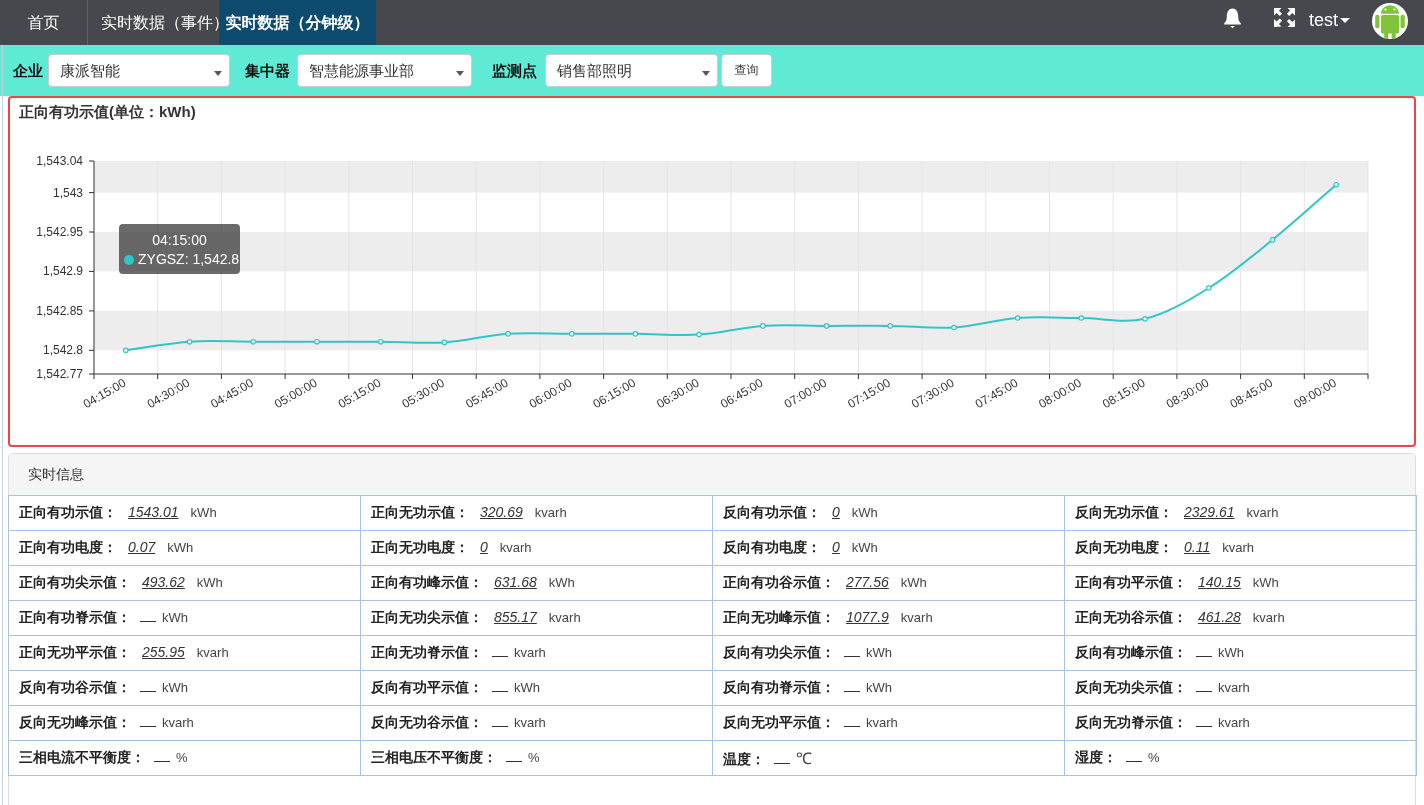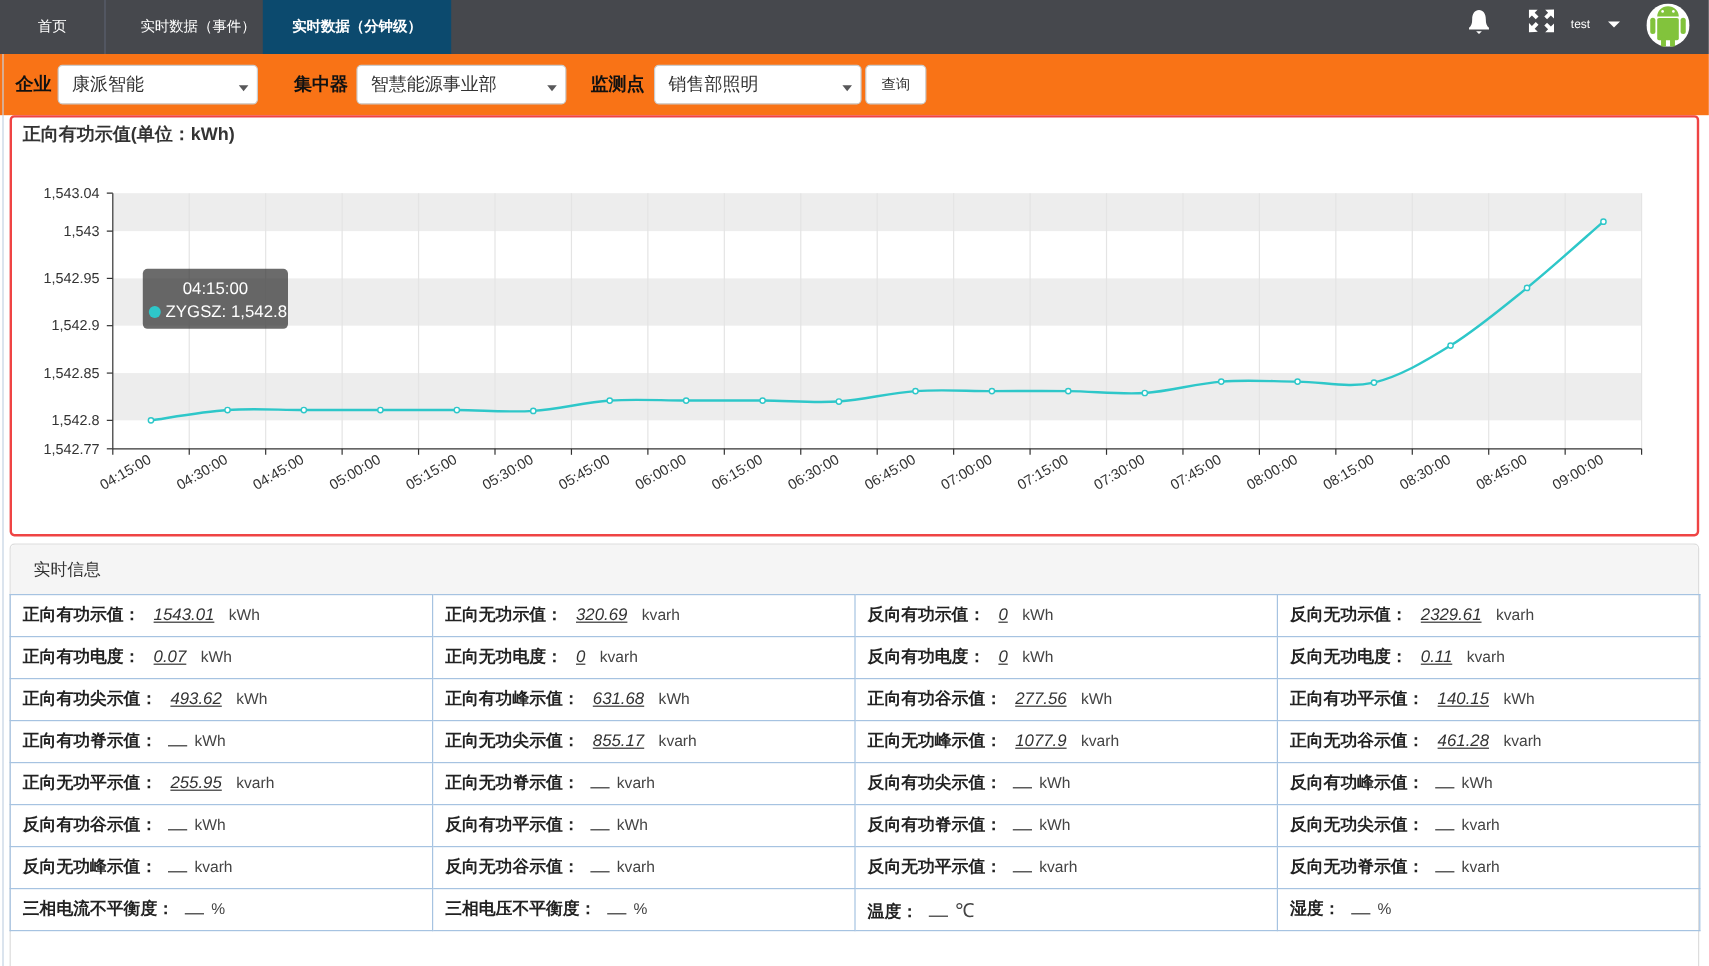--- a/index.html
+++ b/index.html
@@ -1,27 +1,27 @@
 <!DOCTYPE html>
 <html><head>
 <meta charset="utf-8">
 <style>
 * { margin:0; padding:0; box-sizing:border-box; }
 html,body { width:1424px; height:805px; overflow:hidden; background:#fff;
   font-family:"Liberation Sans", sans-serif; }
 #nav { position:absolute; left:0; top:0; width:1424px; height:45px; background:#46484d; }
 .tab { position:absolute; top:0; height:45px; line-height:45px; text-align:center;
-  color:#fff; font-size:12px; }
+  color:#fff; font-size:16px; }
 .sep { position:absolute; top:0; width:1px; height:45px; background:#5b6170; }
 #tab3 { background:#0c4a6e; font-weight:bold; }
-#testlbl { position:absolute; left:1309px; top:0; height:45px; line-height:41px; color:#fff; font-size:10px; }
+#testlbl { position:absolute; left:1309px; top:0; height:45px; line-height:41px; color:#fff; font-size:18px; }
 #caret { position:absolute; left:1340px; top:18px; width:0; height:0;
   border-left:5px solid transparent; border-right:5px solid transparent; border-top:5px solid #fff; }
 #avatar { position:absolute; left:1372px; top:3px; }
-#filter { position:absolute; left:0; top:45px; width:1424px; height:51px; background:#f97316; }
+#filter { position:absolute; left:0; top:45px; width:1424px; height:51px; background:#5eead4; }
 .flabel { position:absolute; top:9px; height:33px; line-height:33px; font-weight:bold; font-size:15px; color:#111; }
 .fsel { position:absolute; top:9px; height:33px; border:1px solid #ccc; border-radius:4px;
   background:#fff; font-size:15px; color:#333; line-height:31px; padding-left:11px; }
 .fsel .arr { position:absolute; right:7px; top:16px; width:0; height:0;
   border-left:4.5px solid transparent; border-right:4.5px solid transparent; border-top:5px solid #58585a; }
 #qbtn { position:absolute; left:721px; top:9px; width:51px; height:33px; border:1px solid #ccc;
   border-radius:4px; background:#fff; text-align:center; line-height:31px; font-size:12px; color:#333; }
 #chartpanel { position:absolute; left:8px; top:96px; width:1408px; height:351px;
   border:2px solid #ef4444; border-radius:4px; background:#fff; }
 #charttitle { position:absolute; left:9px; top:5px; font-size:15px; font-weight:bold; color:#333; }
@@ -74,21 +74,21 @@
       <rect x="12.2" y="28" width="4.1" height="8" rx="1"></rect>
       <rect x="19.7" y="28" width="4.1" height="8" rx="1"></rect>
     </g>
     <circle cx="13.5" cy="6.5" r="1.1" fill="#fff"></circle>
     <circle cx="22.5" cy="6.5" r="1.1" fill="#fff"></circle>
   </svg>
 </div>
 <div style="position:absolute;left:2px;top:45px;width:1px;height:760px;background:#c3d2e3;z-index:5;"></div>
 <div id="filter">
   <div class="flabel" style="left:13px;">企业</div>
-  <div class="fsel" style="left:48px;width:167px;">康派智能<span class="arr"></span></div>
+  <div class="fsel" style="left:48px;width:182px;">康派智能<span class="arr"></span></div>
   <div class="flabel" style="left:245px;">集中器</div>
   <div class="fsel" style="left:297px;width:175px;">智慧能源事业部<span class="arr"></span></div>
   <div class="flabel" style="left:492px;">监测点</div>
   <div class="fsel" style="left:545px;width:173px;">销售部照明<span class="arr"></span></div>
   <div id="qbtn">查询</div>
 </div>
 <div id="chartpanel">
   <div id="charttitle">正向有功示值(单位：kWh)</div>
   <svg width="1408" height="350" viewBox="8 96 1408 350" style="position:absolute;left:0;top:0;">
 <rect x="92.0" y="159.0" width="1274.0" height="31.6" fill="#ededed"></rect>

